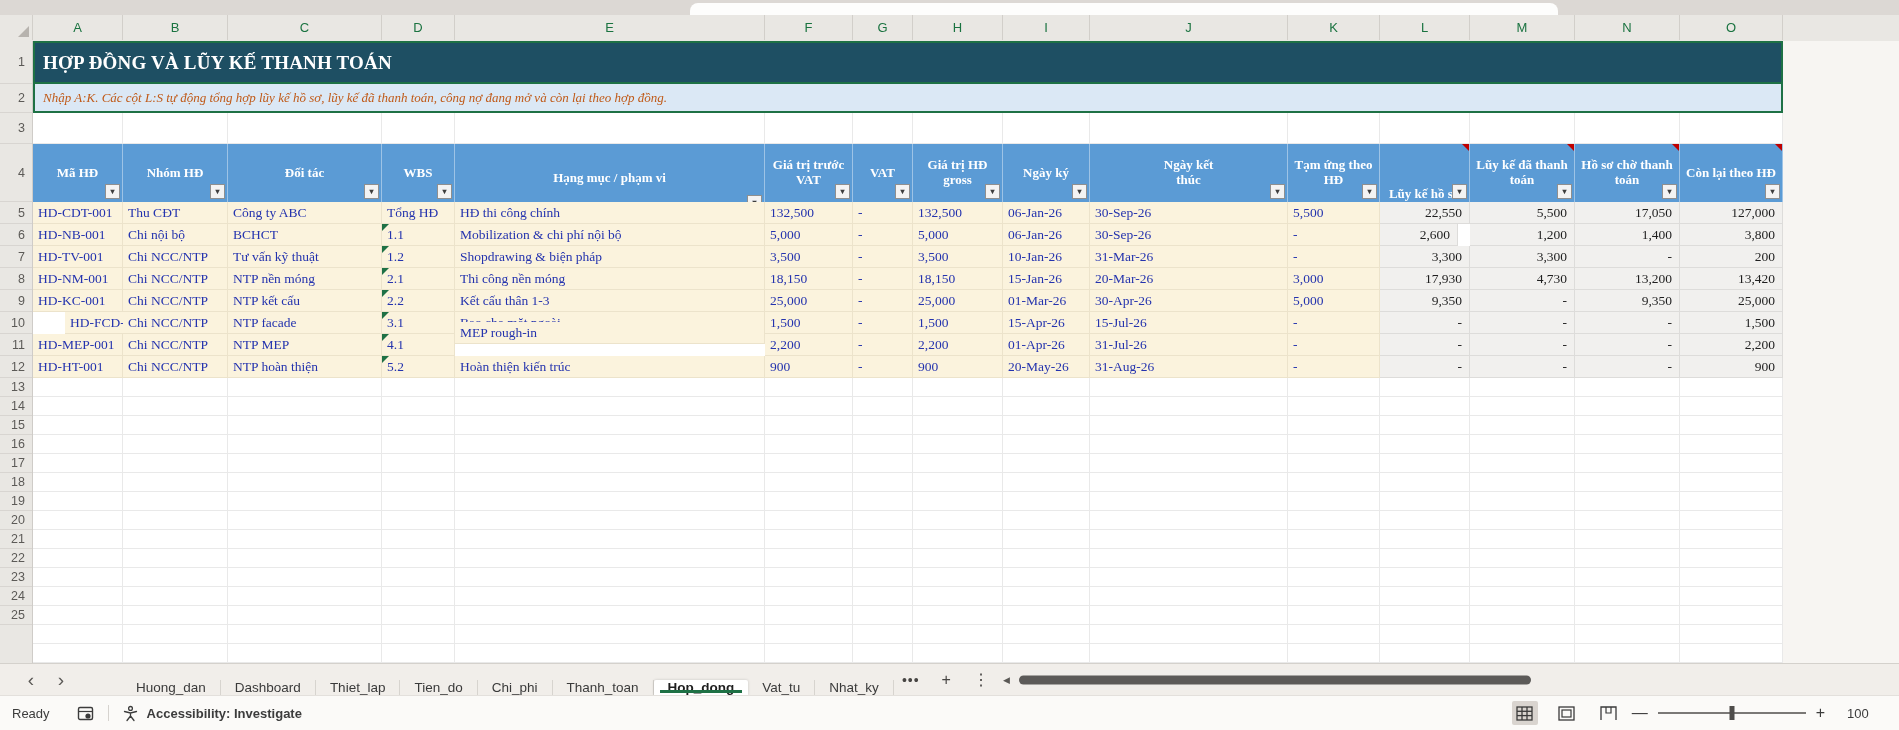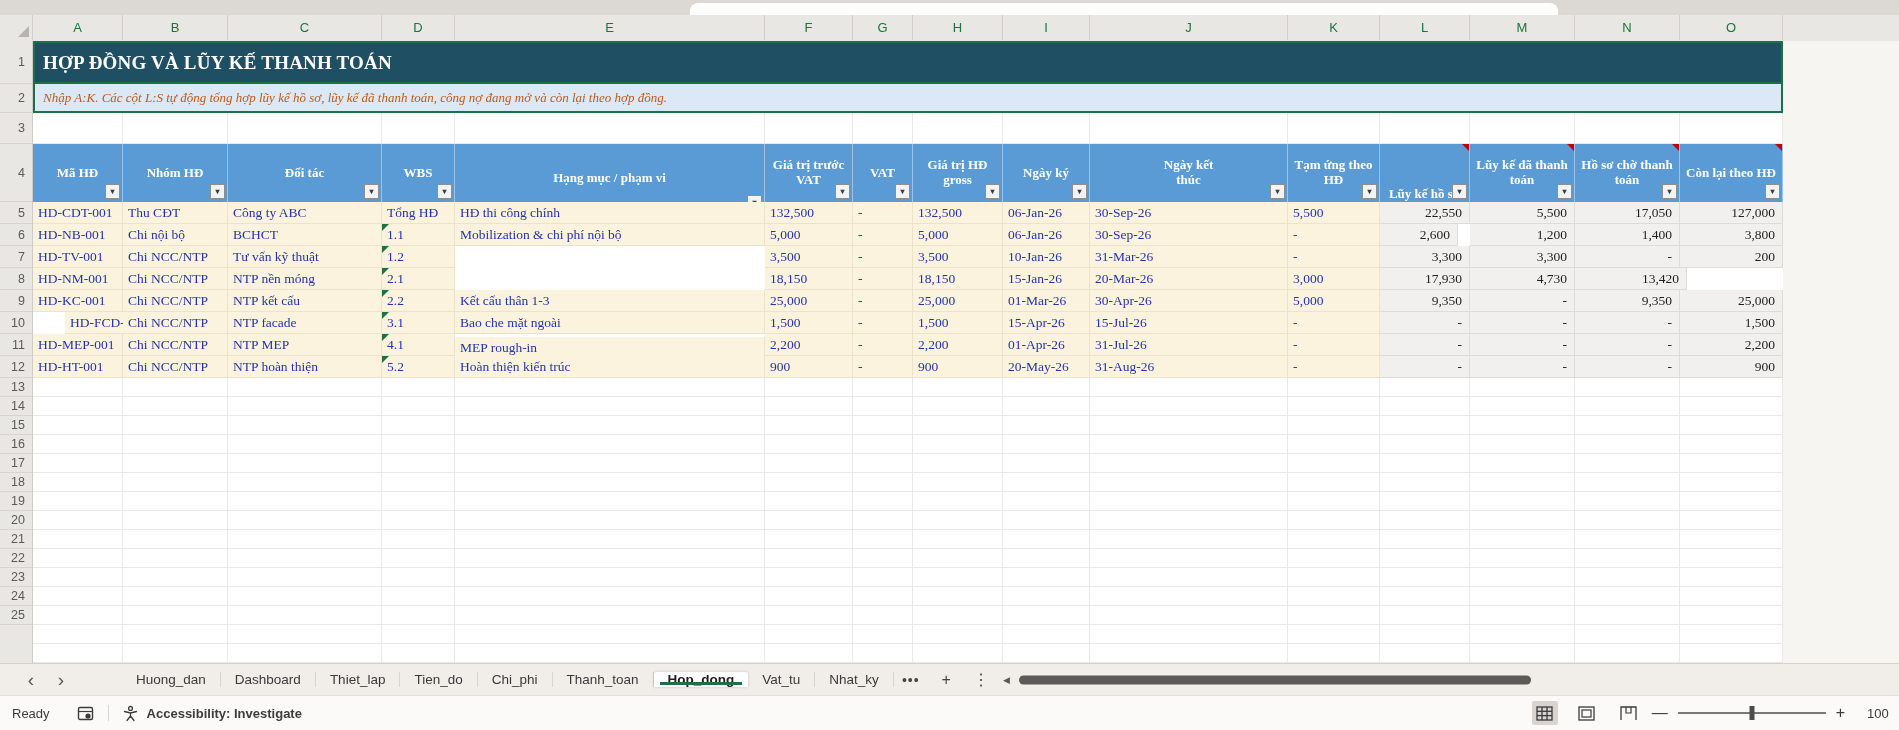--- a/index.html
+++ b/index.html
@@ -25,42 +25,42 @@
   .filterbtn{position:absolute;right:2px;bottom:3px;width:15px;height:15px;background:#f3f3f3;border:1px solid #8f8f8f;box-sizing:border-box;font-size:8px;line-height:13px;text-align:center;color:#3d3d3d;font-family:"Liberation Sans",sans-serif;}
   .commenttri{position:absolute;right:0;top:0;width:0;height:0;border-top:7px solid #c00000;border-left:7px solid transparent;}
   .errtri{position:absolute;left:0;top:0;width:0;height:0;border-top:7px solid #1e7145;border-right:7px solid transparent;}
   .dcell{background:var(--c-data-bg,#fbf3dd);color:var(--c-data-text,#2433ae);border-right:1px solid #ece3cb;border-bottom:1px solid #ece3cb;padding:0 4px 0 5px;}
   .ccell{background:var(--c-computed-bg,#f1f0ee);color:#1f1f1f;border-right:1px solid #dddcda;border-bottom:1px solid #dddcda;justify-content:flex-end;padding:0 7px 0 4px;}
   .gridline-v{position:absolute;width:1px;background:#e9e9e9;}
   .emptyrow{position:absolute;border-bottom:1px solid #e9e9e9;box-sizing:border-box;}
   
   #tabbar{position:absolute;left:0;top:663px;width:1899px;height:32px;background:#f1eeea;border-top:1px solid #d4d1cc;display:flex;align-items:center;padding-left:16px;box-sizing:border-box;}
   .nav{width:30px;text-align:center;font-size:19px;color:#5a5855;cursor:default;user-select:none;}
-  #tabs{display:flex;align-items:center;height:100%;margin-left:46px;}
+  #tabs{display:flex;align-items:flex-end;height:100%;margin-left:46px;}
   .sheettab{display:flex;align-items:center;padding:0 14px;font-size:13.5px;color:#3a3a3a;border-right:1px solid #d7d4cf;position:relative;}
   .sheettab.active{background:#fff;font-weight:bold;color:#1f1f1f;border-right:none;border-radius:2px 2px 0 0;box-shadow:0 0 3px rgba(0,0,0,.18);}
   .sheettab.active::after{content:"";position:absolute;left:6px;right:6px;bottom:2px;height:3px;background:var(--c-accent-green,#1e7145);}
   .tctl{font-size:16px;color:#474543;margin-left:22px;user-select:none;}
   .tctl.more{margin-left:8px;font-size:14px;letter-spacing:1px;}
   #hscroll{flex:1;height:100%;position:relative;margin-left:12px;}
   .harrow{position:absolute;left:2px;top:50%;transform:translateY(-50%);font-size:9px;color:#5a5855;}
   #hthumb{position:absolute;left:18px;top:50%;transform:translateY(-50%);width:57%;height:9px;background:#5c5a58;border-radius:5px;}
   
   #statusbar{position:absolute;left:0;top:695px;width:1899px;height:35px;background:#fbfaf8;border-top:1px solid #e3e0dc;display:flex;align-items:center;font-size:13px;color:#3c3c3c;box-sizing:border-box;padding:0 4px 0 12px;}
   #ready{margin-right:26px;}
   .sicon{width:20px;height:20px;display:flex;align-items:center;justify-content:center;}
   .sdivider{width:1px;height:16px;background:#d6d3cf;margin:0 12px;}
   #acclabel{font-weight:bold;margin-left:6px;}
   .spacer{flex:1;}
   .viewbtn{width:26px;height:24px;display:flex;align-items:center;justify-content:center;margin-left:16px;border-radius:2px;}
   .viewbtn.active{background:#d9d4cf;}
   .zoomctl{font-size:16px;color:#3c3c3c;margin:0 10px;user-select:none;}
   #zoomtrack{width:148px;height:2px;background:#7a7876;position:relative;}
   #zoomthumb{position:absolute;left:50%;top:50%;transform:translate(-50%,-50%);width:5px;height:14px;background:#4f4d4b;}
-  #zoomval{margin-left:12px;margin-right:0;min-width:28px;}
+  #zoomval{margin-left:12px;margin-right:20px;min-width:28px;}
   svg{display:block;}
 </style>
 </head>
 <body>
 
 <div id="root">
   <div id="topstrip">
     <div id="toptab"></div>
   </div>
 
@@ -326,20 +326,23 @@
       <div class="cell dcell" style="left: 123px; top: 205px; width: 105px; height: 22px;">
         <span>Chi NCC/NTP</span>
       </div>
       <div class="cell dcell" style="left: 228px; top: 205px; width: 154px; height: 22px;">
         <span>Tư vấn kỹ thuật</span>
       </div>
       <div class="cell dcell" style="left: 382px; top: 205px; width: 73px; height: 22px;">
         <span>1.2</span>
         <div class="errtri"></div>
       </div>
+      <div class="cell dcell" style="left: 455px; top: 205px; width: 310px; height: 22px;">
+        <span>Shopdrawing &amp; biện pháp</span>
+      </div>
       <div class="cell dcell" style="left: 765px; top: 205px; width: 88px; height: 22px;">
         <span>3,500</span>
       </div>
       <div class="cell dcell" style="left: 853px; top: 205px; width: 60px; height: 22px;">
         <span>-</span>
       </div>
       <div class="cell dcell" style="left: 913px; top: 205px; width: 90px; height: 22px;">
         <span>3,500</span>
       </div>
       <div class="cell dcell" style="left: 1003px; top: 205px; width: 87px; height: 22px;">
@@ -369,20 +372,23 @@
       <div class="cell dcell" style="left: 123px; top: 227px; width: 105px; height: 22px;">
         <span>Chi NCC/NTP</span>
       </div>
       <div class="cell dcell" style="left: 228px; top: 227px; width: 154px; height: 22px;">
         <span>NTP nền móng</span>
       </div>
       <div class="cell dcell" style="left: 382px; top: 227px; width: 73px; height: 22px;">
         <span>2.1</span>
         <div class="errtri"></div>
       </div>
+      <div class="cell dcell" style="left: 455px; top: 227px; width: 310px; height: 22px;">
+        <span>Thi công nền móng</span>
+      </div>
       <div class="cell dcell" style="left: 765px; top: 227px; width: 88px; height: 22px;">
         <span>18,150</span>
       </div>
       <div class="cell dcell" style="left: 853px; top: 227px; width: 60px; height: 22px;">
         <span>-</span>
       </div>
       <div class="cell dcell" style="left: 913px; top: 227px; width: 90px; height: 22px;">
         <span>18,150</span>
       </div>
       <div class="cell dcell" style="left: 1003px; top: 227px; width: 87px; height: 22px;">
@@ -396,21 +402,21 @@
       </div>
       <div class="cell ccell" style="left: 1380px; top: 227px; width: 90px; height: 22px;">
         <span>17,930</span>
       </div>
       <div class="cell ccell" style="left: 1470px; top: 227px; width: 105px; height: 22px;">
         <span>4,730</span>
       </div>
       <div class="cell ccell" style="left: 1575px; top: 227px; width: 105px; height: 22px;">
         <span>13,200</span>
       </div>
-      <div class="cell ccell" style="left: 1584px; top: 227px; width: 103px; height: 22px;">
+      <div class="cell ccell" style="left: 1680px; top: 227px; width: 103px; height: 22px;">
         <span>13,420</span>
       </div>
       <div class="cell dcell" style="left: 33px; top: 249px; width: 90px; height: 22px;">
         <span>HD-KC-001</span>
       </div>
       <div class="cell dcell" style="left: 123px; top: 249px; width: 105px; height: 22px;">
         <span>Chi NCC/NTP</span>
       </div>
       <div class="cell dcell" style="left: 228px; top: 249px; width: 154px; height: 22px;">
         <span>NTP kết cấu</span>
@@ -504,21 +510,21 @@
       <div class="cell dcell" style="left: 123px; top: 293px; width: 105px; height: 22px;">
         <span>Chi NCC/NTP</span>
       </div>
       <div class="cell dcell" style="left: 228px; top: 293px; width: 154px; height: 22px;">
         <span>NTP MEP</span>
       </div>
       <div class="cell dcell" style="left: 382px; top: 293px; width: 73px; height: 22px;">
         <span>4.1</span>
         <div class="errtri"></div>
       </div>
-      <div class="cell dcell" style="left: 455px; top: 296px; width: 310px; height: 22px;">
+      <div class="cell dcell" style="left: 455px; top: 281px; width: 310px; height: 22px;">
         <span>MEP rough-in</span>
       </div>
       <div class="cell dcell" style="left: 765px; top: 293px; width: 88px; height: 22px;">
         <span>2,200</span>
       </div>
       <div class="cell dcell" style="left: 853px; top: 293px; width: 60px; height: 22px;">
         <span>-</span>
       </div>
       <div class="cell dcell" style="left: 913px; top: 293px; width: 90px; height: 22px;">
         <span>2,200</span>

